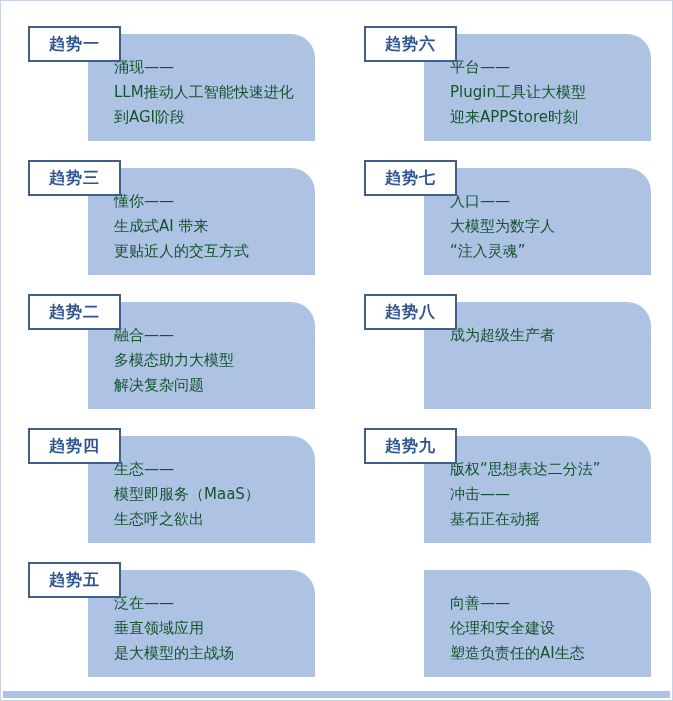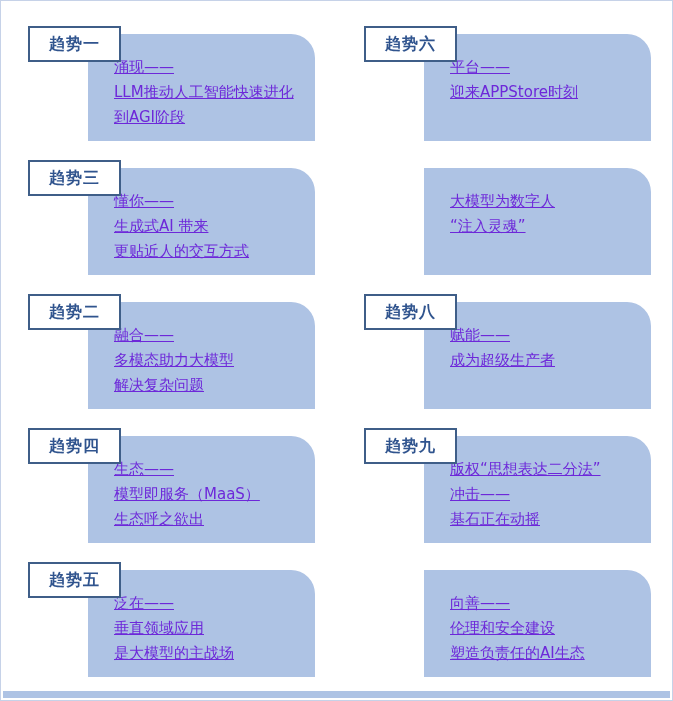--- a/index.html
+++ b/index.html
@@ -39,23 +39,22 @@
     width: 227px;
     height: 107px;
     box-sizing: border-box;
     background: #aec3e4;
     border-top-right-radius: 24px;
     padding: 21px 0 0 26px;
   }
   .panel-line {
     font-size: 15px;
     line-height: 25px;
-    color: #6d28d9;
+    color: #14532d;
     white-space: nowrap;
-    text-decoration: underline;
   }
   .trend-label {
     position: absolute;
     left: 0;
     top: 0;
     width: 93px;
     height: 36px;
     box-sizing: border-box;
     background: #ffffff;
     border: 2px solid #3f5e88;
@@ -124,35 +123,37 @@
       <div class="panel-line">泛在——</div>
       <div class="panel-line">垂直领域应用</div>
       <div class="panel-line">是大模型的主战场</div>
     </div>
   </div>
 
   <div class="card">
     <div class="trend-label">趋势六</div>
     <div class="panel">
       <div class="panel-line">平台——</div>
+      <div class="panel-line">Plugin工具让大模型</div>
       <div class="panel-line">迎来APPStore时刻</div>
     </div>
   </div>
 
   <div class="card">
+    <div class="trend-label">趋势七</div>
     <div class="panel">
+      <div class="panel-line">入口——</div>
       <div class="panel-line">大模型为数字人</div>
       <div class="panel-line">“注入灵魂”</div>
     </div>
   </div>
 
   <div class="card">
     <div class="trend-label">趋势八</div>
     <div class="panel">
-      <div class="panel-line">赋能——</div>
       <div class="panel-line">成为超级生产者</div>
     </div>
   </div>
 
   <div class="card">
     <div class="trend-label">趋势九</div>
     <div class="panel">
       <div class="panel-line">版权“思想表达二分法”</div>
       <div class="panel-line">冲击——</div>
       <div class="panel-line">基石正在动摇</div>

